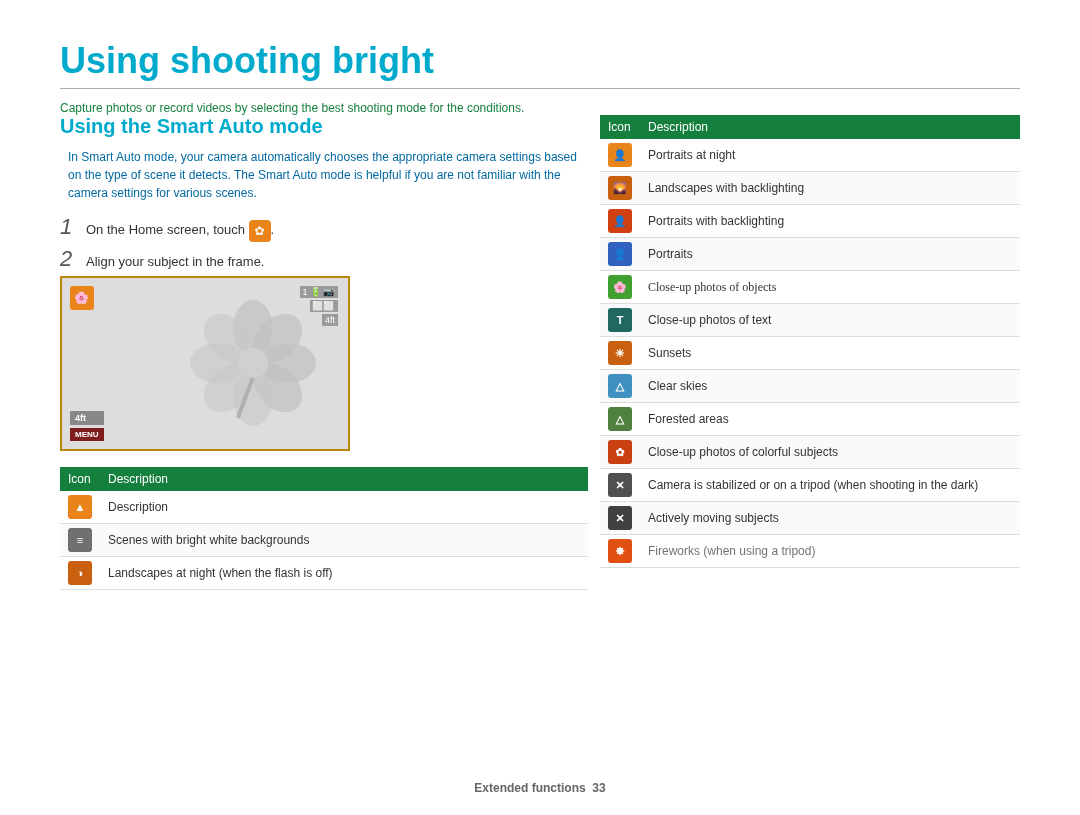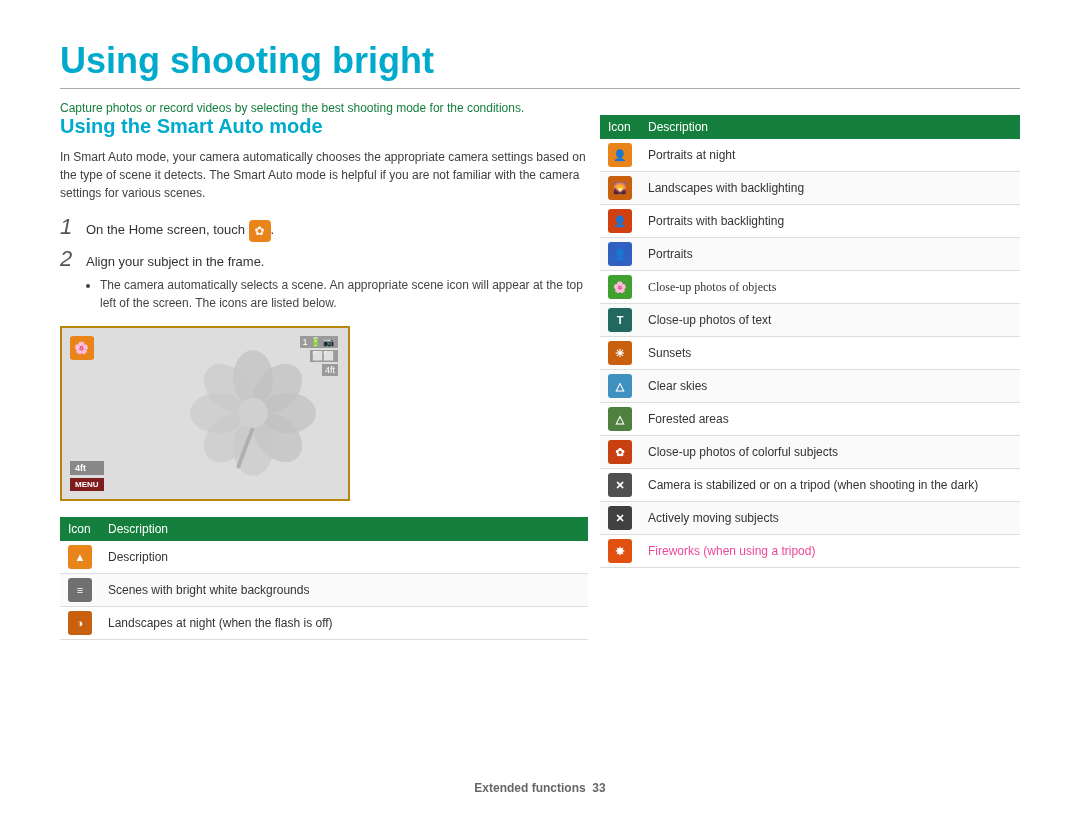--- a/index.html
+++ b/index.html
@@ -50,23 +50,24 @@
 
     .section-title {
       font-size: 20px;
       font-weight: bold;
       color: #00aacc;
       margin-bottom: 10px;
     }
 
     .section-description {
       font-size: 12px;
-      color: #404040;
+      color: #0369a1;
       line-height: 1.5;
       margin-bottom: 14px;
+      margin-left: 8px;
     }
 
     .step {
       display: flex;
       align-items: baseline;
       gap: 8px;
       margin-bottom: 6px;
     }
 
     .step-num {
@@ -250,23 +251,20 @@
     <div class="step">
       <span class="step-num">1</span>
       <span class="step-text">On the Home screen, touch <span style="display:inline-block;width:22px;height:22px;background:#e8841a;border-radius:4px;vertical-align:middle;text-align:center;color:white;font-size:12px;line-height:22px;">✿</span>.</span>
     </div>
 
     <div class="step">
       <span class="step-num">2</span>
       <span class="step-text">Align your subject in the frame.</span>
     </div>
 
-    <ul class="bullet-list">
-      <li>The camera automatically selects a scene. An appropriate scene icon will appear at the top left of the screen. The icons are listed below.</li>
-    </ul>
 
     <div class="viewfinder">
 
       <svg class="vf-flower" viewBox="0 0 130 130" fill="none" xmlns="http://www.w3.org/2000/svg">
         <ellipse cx="65" cy="30" rx="20" ry="28" fill="#c0c0c0" opacity="0.7" transform="rotate(0 65 65)"></ellipse>
         <ellipse cx="65" cy="30" rx="20" ry="28" fill="#c0c0c0" opacity="0.7" transform="rotate(45 65 65)"></ellipse>
         <ellipse cx="65" cy="30" rx="20" ry="28" fill="#c0c0c0" opacity="0.7" transform="rotate(90 65 65)"></ellipse>
         <ellipse cx="65" cy="30" rx="20" ry="28" fill="#c0c0c0" opacity="0.7" transform="rotate(135 65 65)"></ellipse>
         <ellipse cx="65" cy="30" rx="20" ry="28" fill="#c8c8c8" opacity="0.6" transform="rotate(180 65 65)"></ellipse>
         <ellipse cx="65" cy="30" rx="20" ry="28" fill="#c8c8c8" opacity="0.6" transform="rotate(225 65 65)"></ellipse>
@@ -367,21 +365,21 @@
           <tr>
             <td class="icon-cell"><div class="cam-icon" style="background: rgb(80, 80, 80); display: inline-flex; width: 24px; height: 24px; border-radius: 3px; align-items: center; justify-content: center; font-size: 11px; color: white;">✕</div></td>
             <td style="font-size: 12px; color: rgb(51, 51, 51);">Camera is stabilized or on a tripod (when shooting in the dark)</td>
           </tr>
           <tr>
             <td class="icon-cell"><div class="cam-icon" style="background: rgb(64, 64, 64); display: inline-flex; width: 24px; height: 24px; border-radius: 3px; align-items: center; justify-content: center; font-size: 11px; color: white;">✕</div></td>
             <td style="font-size: 12px; color: rgb(51, 51, 51);">Actively moving subjects</td>
           </tr>
           <tr>
             <td class="icon-cell"><div class="cam-icon" style="background: rgb(224, 80, 16); display: inline-flex; width: 24px; height: 24px; border-radius: 3px; align-items: center; justify-content: center; font-size: 11px; color: white;">✸</div></td>
-            <td style="font-size: 12px; color: #ec4899; margin-left: 48px;">Fireworks (when using a tripod)</td>
+            <td style="font-size: 12px; color: #737373; margin-left: 48px;">Fireworks (when using a tripod)</td>
           </tr>
         </tbody>
     </table>
   </div>
 
 </div>
 
 <div class="footer">
   <span>Extended functions</span>&nbsp;&nbsp;<span>33</span>
 </div>

